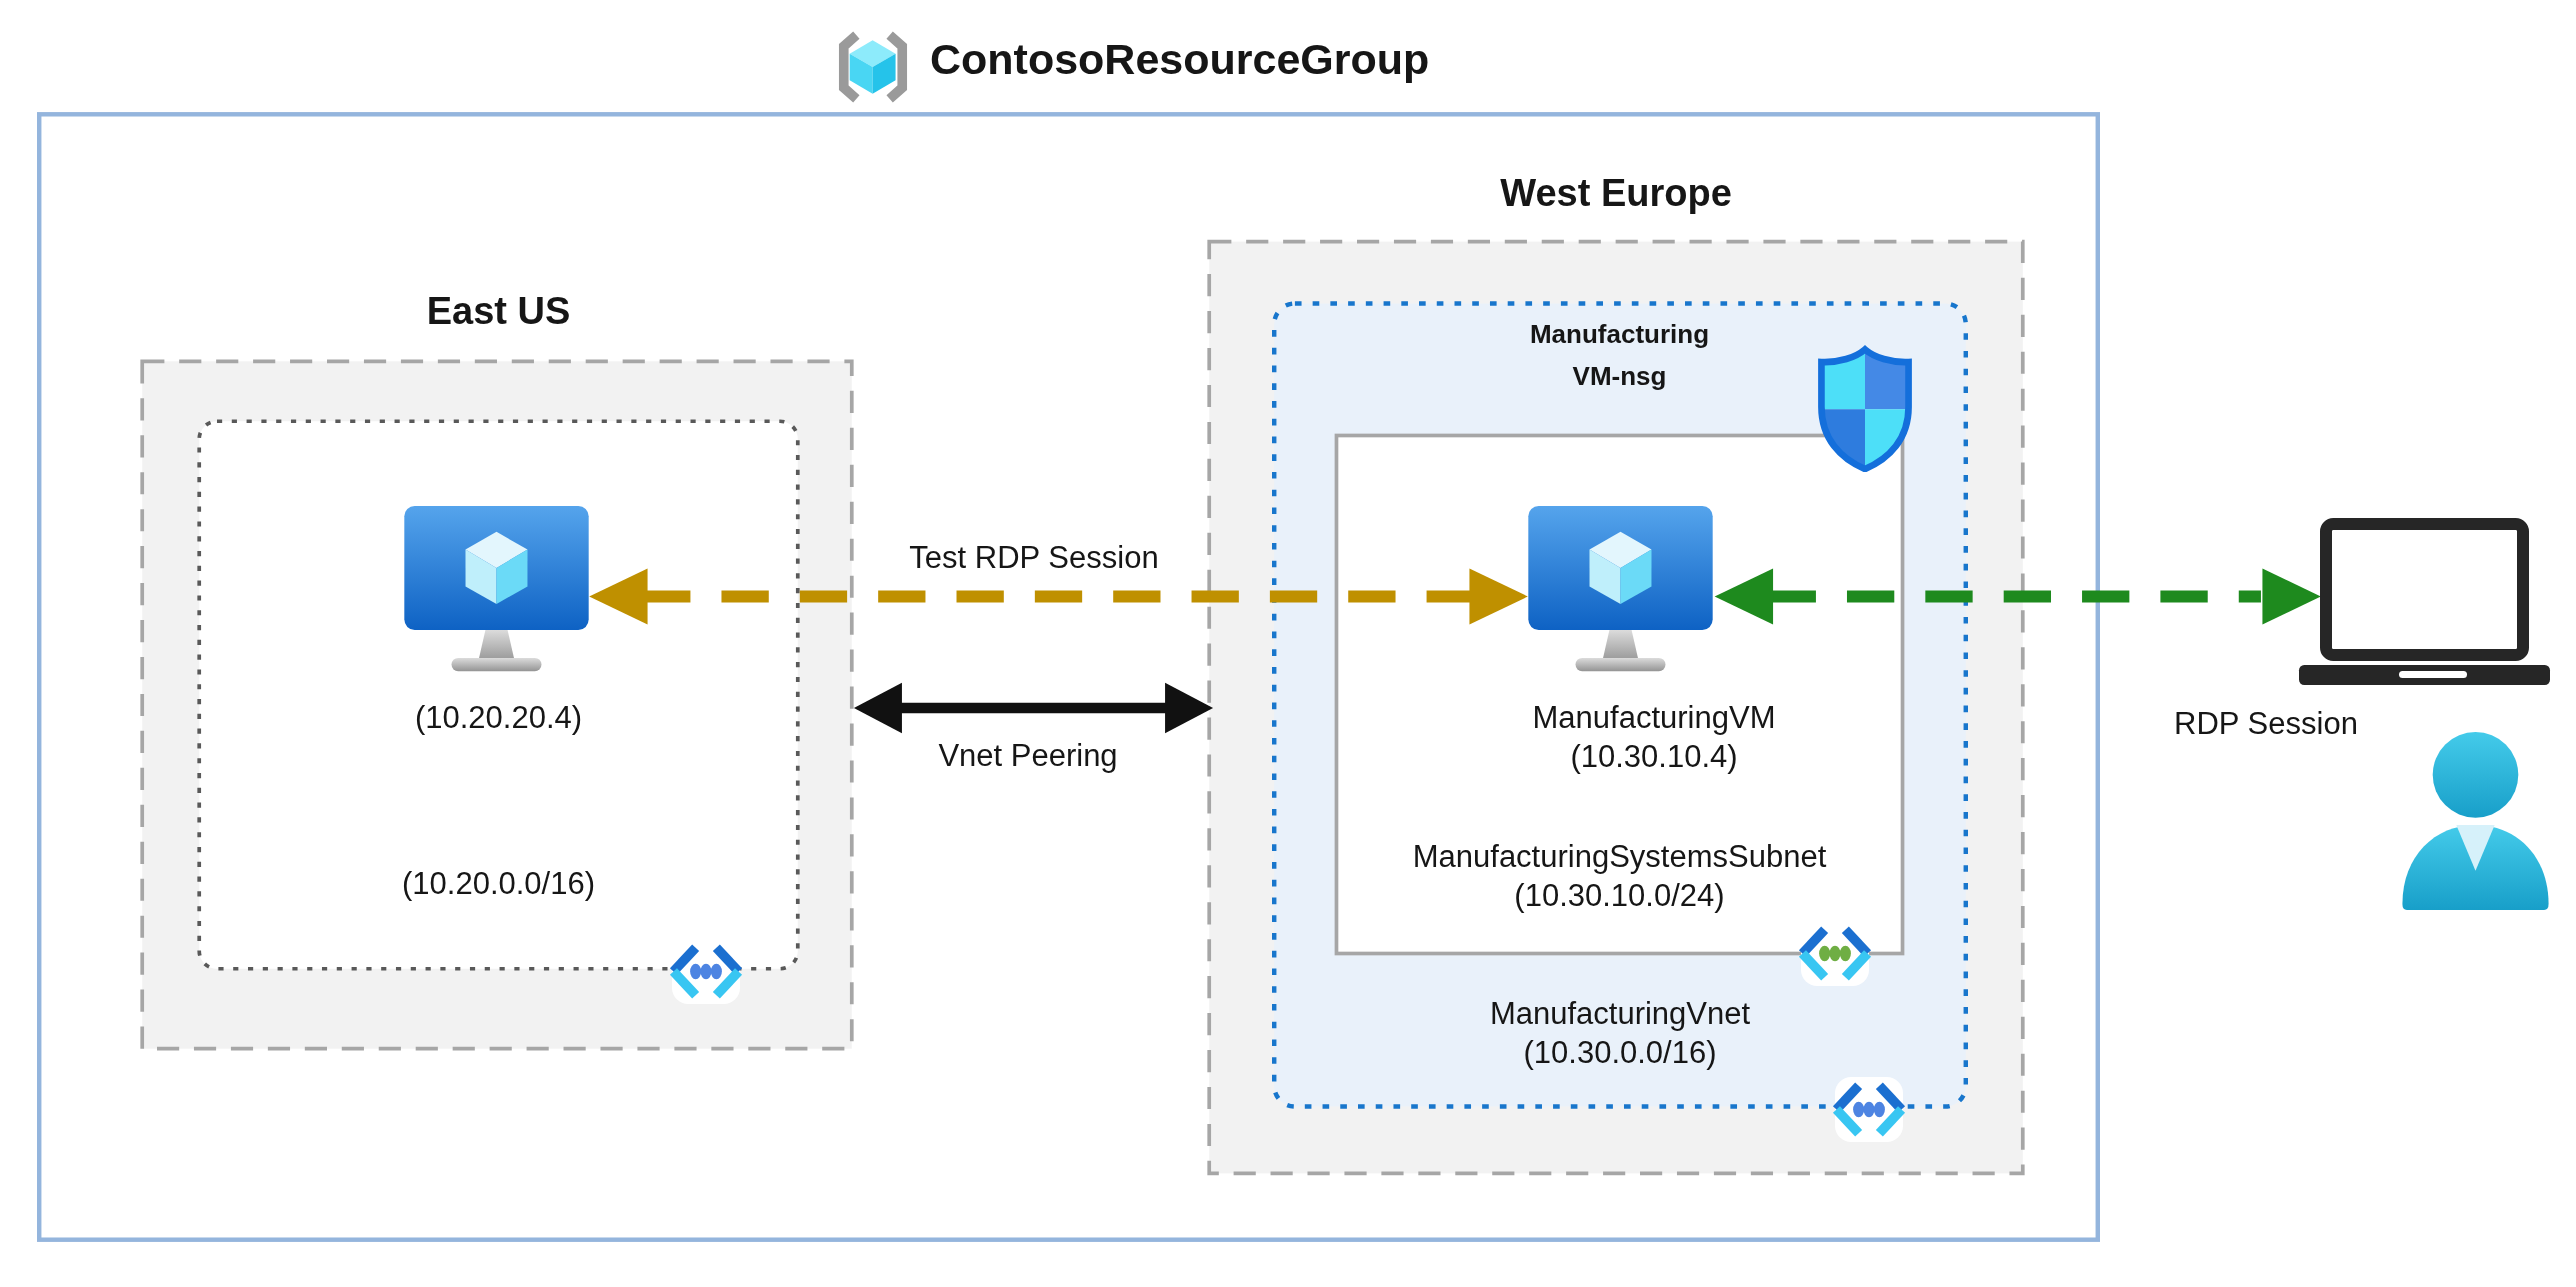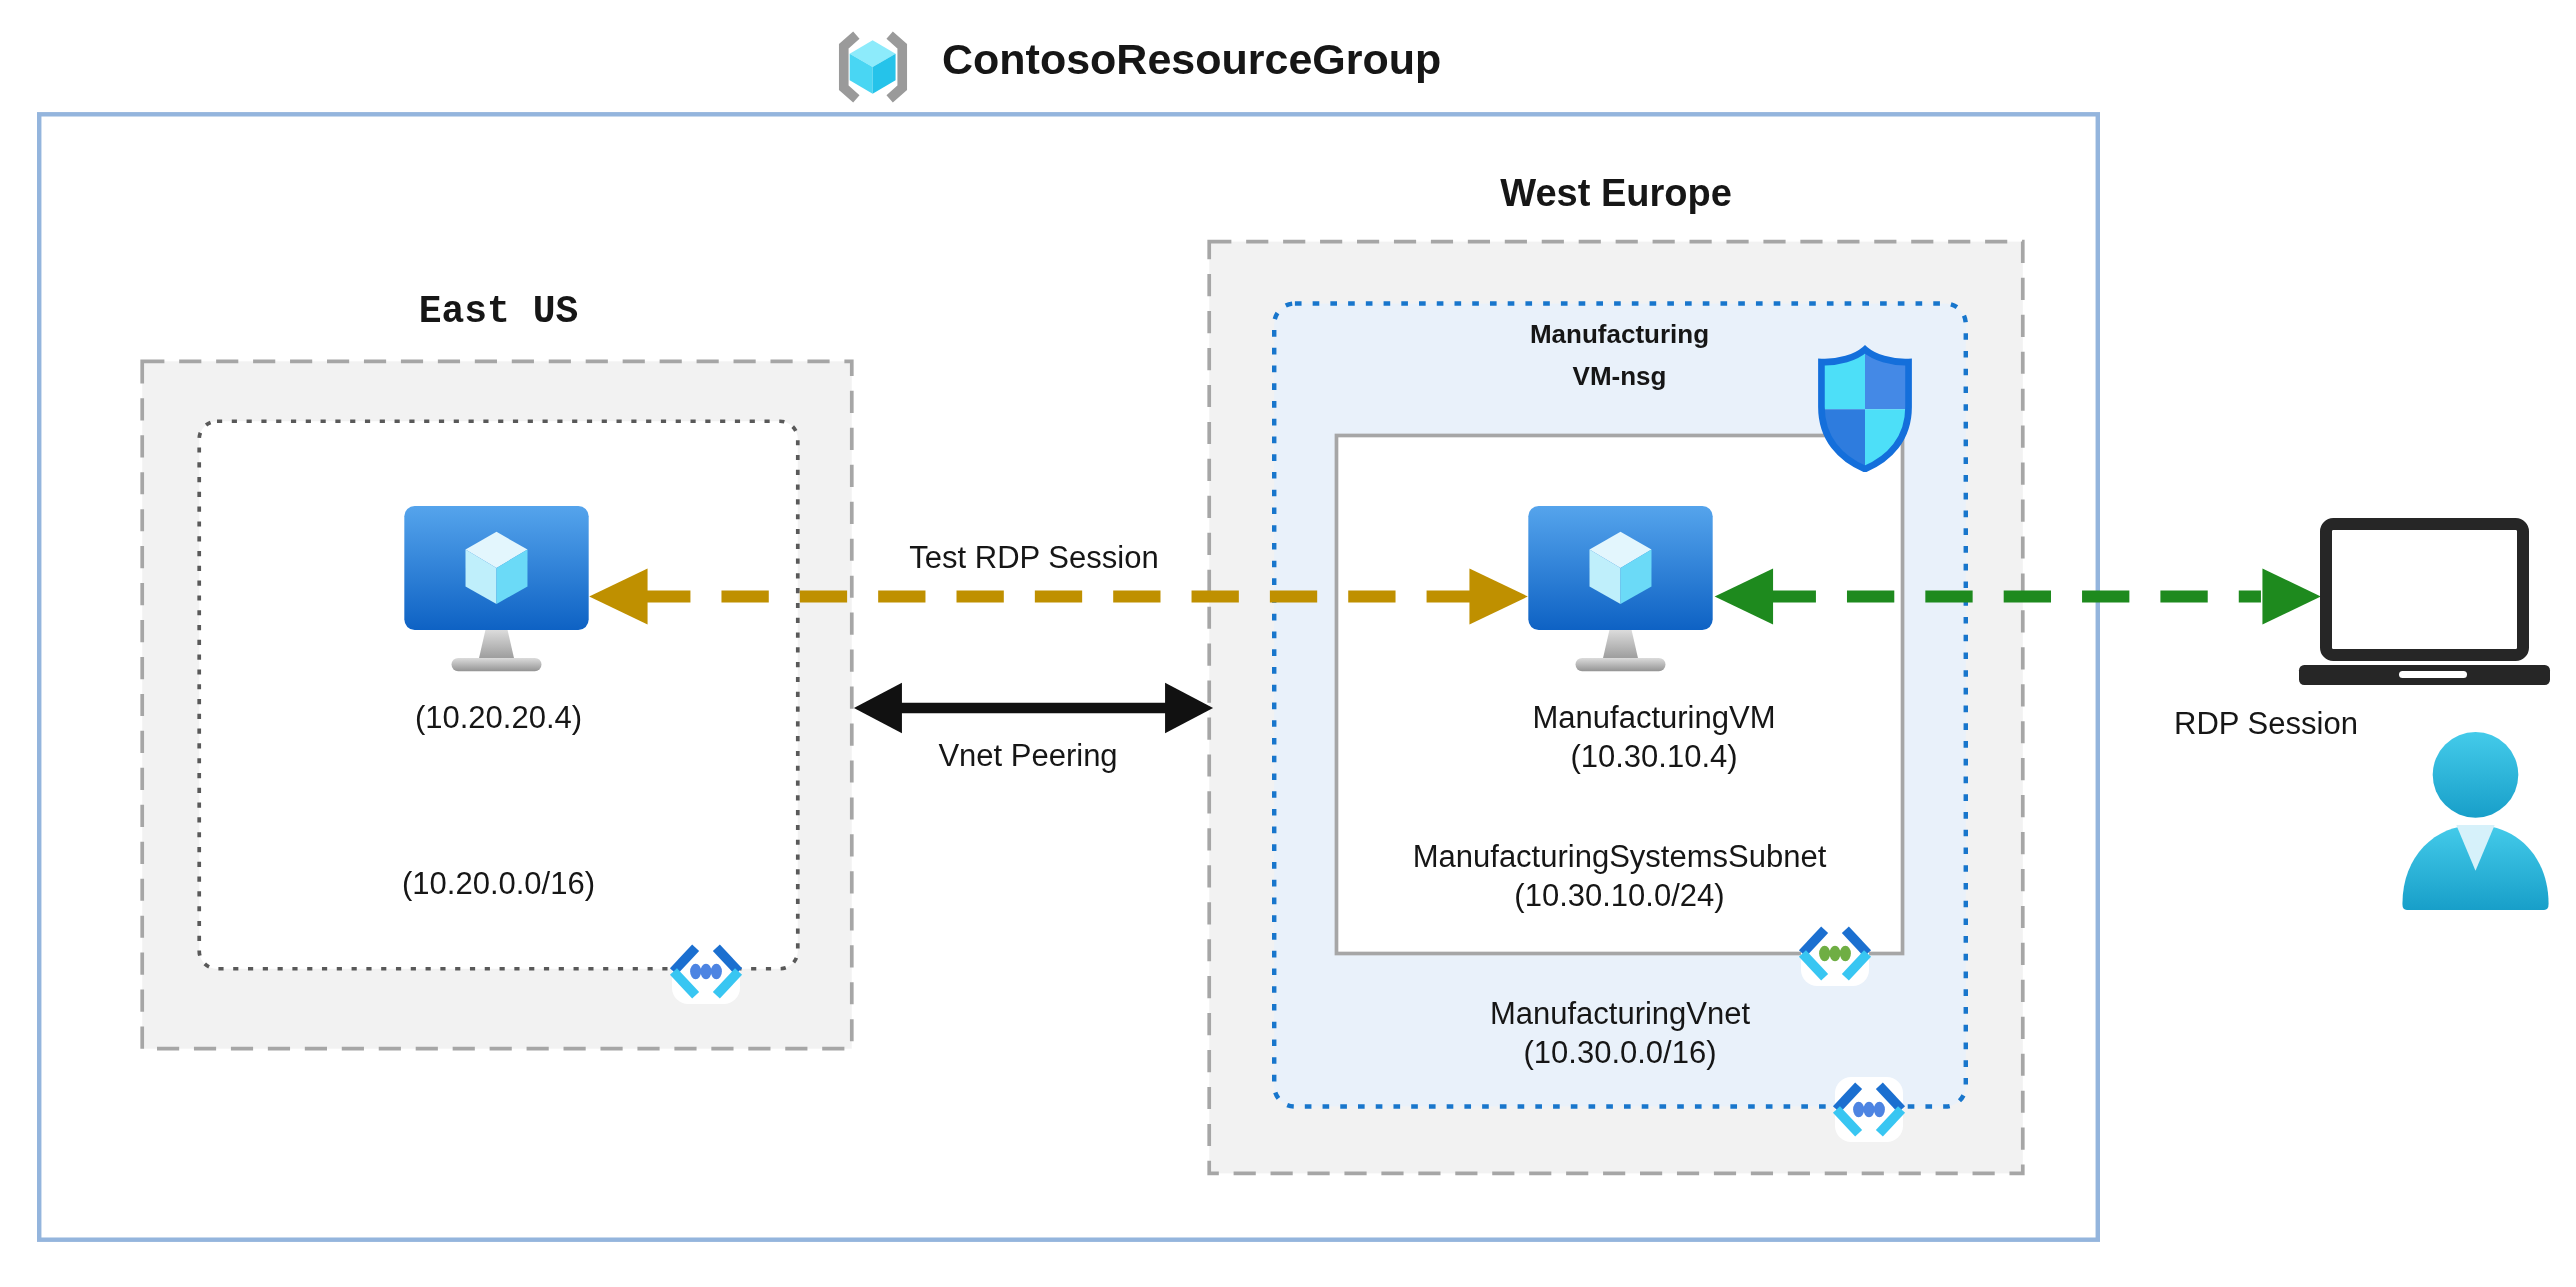--- a/index.html
+++ b/index.html
@@ -26,23 +26,23 @@
     <rect x="3" y="3" width="2784" height="1522" fill="none" stroke="#94B5DD" stroke-width="6"></rect>
   </svg>
 
   <svg class="abs" style="left:834px;top:30px;" width="78" height="74" viewBox="0 0 105 100">
     <polyline points="30,7 13,22 13,78 30,93" fill="none" stroke="#9A9A9A" stroke-width="13"></polyline>
     <polyline points="75,7 92,22 92,78 75,93" fill="none" stroke="#9A9A9A" stroke-width="13"></polyline>
     <polygon points="52,14 83,32 52,50 21,32" fill="#8DEBFB"></polygon>
     <polygon points="21,32 52,50 52,86 21,68" fill="#49D6F3"></polygon>
     <polygon points="52,50 83,32 83,68 52,86" fill="#25C3EA"></polygon>
   </svg>
-  <div class="abs title-text" style="left:930px;top:35px;margin-left:12px;">ContosoResourceGroup</div>
-
-  <div class="abs ctr region-label" style="left:197px;top:290px;width:603px;font-family:Liberation Mono, monospace;">East US</div>
+  <div class="abs title-text" style="left:930px;top:35px;">ContosoResourceGroup</div>
+
+  <div class="abs ctr region-label" style="left:197px;top:290px;width:603px;">East US</div>
 
   <svg class="boxsvg" style="left:140px;top:359px;" width="714" height="692" viewBox="0 0 966 936">
     <rect x="3" y="3" width="960" height="930" fill="#F2F2F2" stroke="#A6A6A6" stroke-width="5" stroke-dasharray="30 20"></rect>
   </svg>
 
   <svg class="boxsvg" style="left:197px;top:419px;" width="603" height="552" viewBox="0 0 815 746">
     <rect x="3" y="3" width="809" height="740" rx="24" fill="#FFFFFF" stroke="#595959" stroke-width="5" stroke-dasharray="7 13"></rect>
   </svg>
 
   <div class="abs ctr region-label" style="left:1207px;top:172px;width:818px;">West Europe</div>

